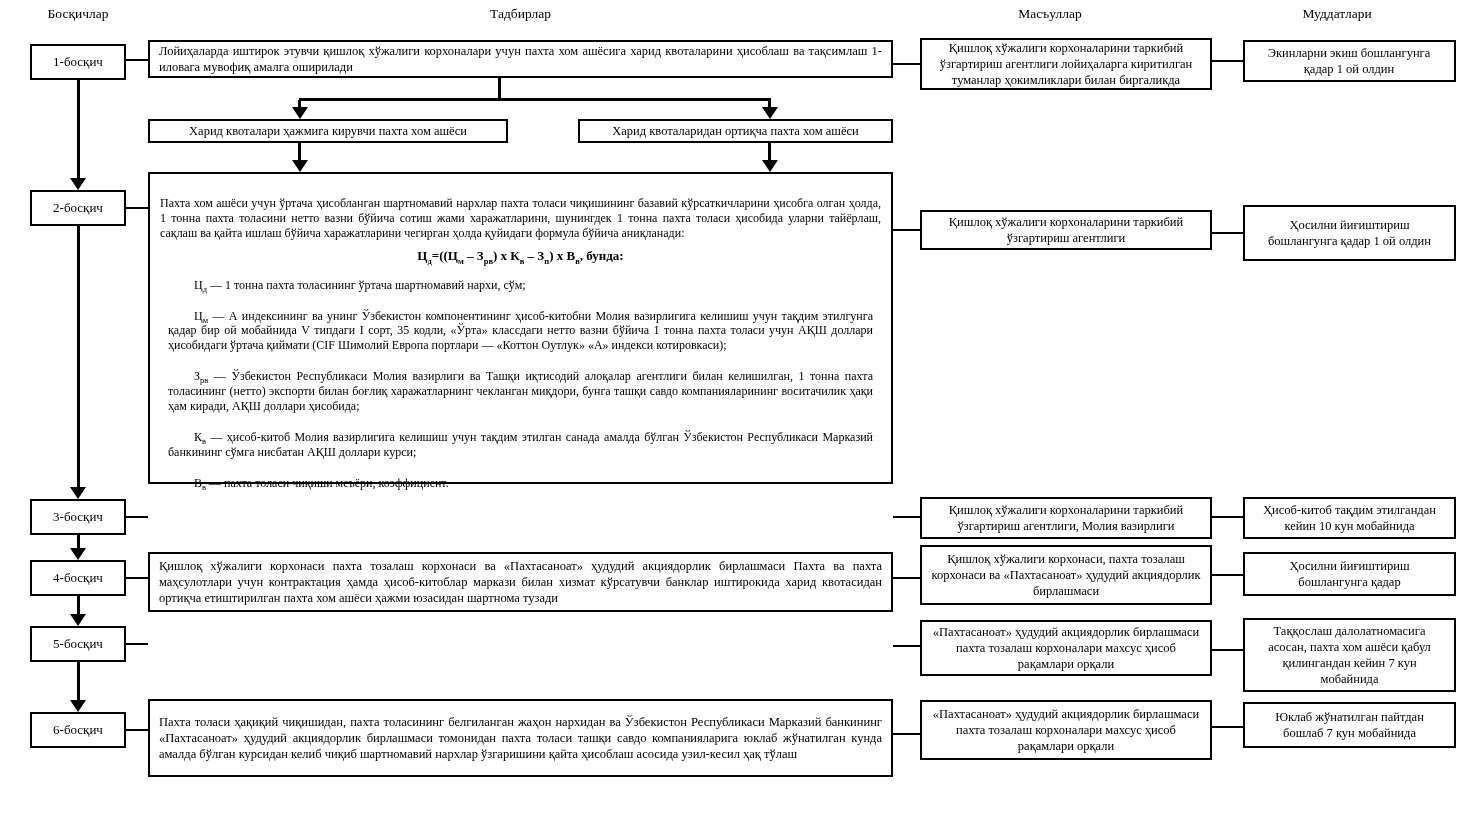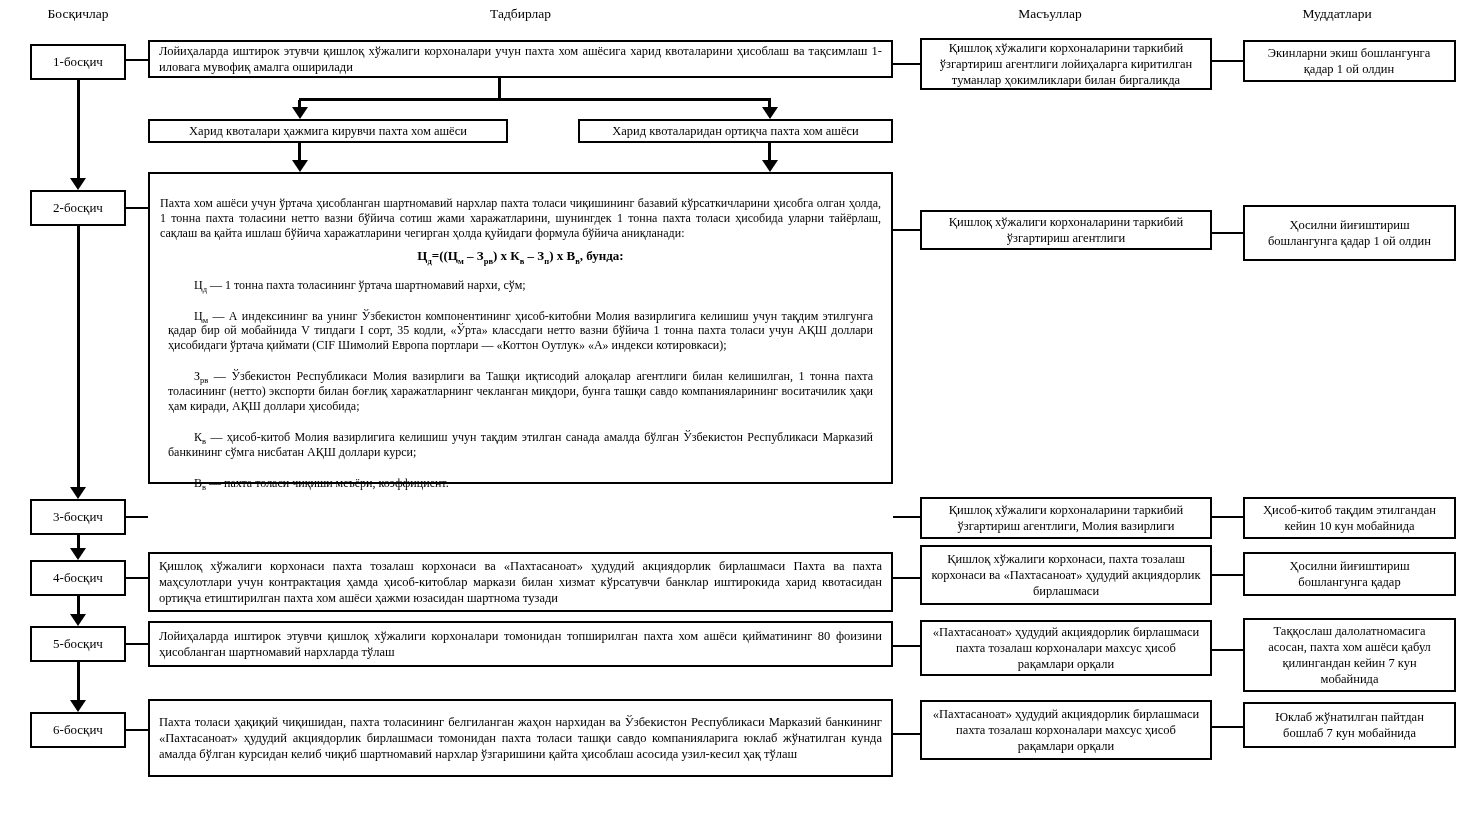--- a/index.html
+++ b/index.html
@@ -135,21 +135,20 @@
 
   <div class="box center stagebox" style="left:30px;top:560px;width:96px;height:36px;">4-босқич</div>
   <div class="box justify" style="left:148px;top:552px;width:745px;height:60px;">Қишлоқ хўжалиги корхонаси пахта тозалаш корхонаси ва «Пахтасаноат» ҳудудий акциядорлик бирлашмаси Пахта ва пахта маҳсулотлари учун контрактация ҳамда ҳисоб-китоблар маркази билан хизмат кўрсатувчи банклар иштирокида харид квотасидан ортиқча етиштирилган пахта хом ашёси ҳажми юзасидан шартнома тузади</div>
   <div class="box center" style="left:920px;top:545px;width:292px;height:60px;">Қишлоқ хўжалиги корхонаси, пахта тозалаш корхонаси ва «Пахтасаноат» ҳудудий акциядорлик бирлашмаси</div>
   <div class="box center" style="left:1243px;top:552px;width:213px;height:44px;">Ҳосилни йиғиштириш бошлангунга қадар</div>
   <div class="hline" style="left:126px;top:577px;width:22px;"></div>
   <div class="hline" style="left:893px;top:577px;width:27px;"></div>
   <div class="hline" style="left:1212px;top:574px;width:31px;"></div>
 
   <div class="box center stagebox" style="left:30px;top:626px;width:96px;height:36px;">5-босқич</div>
-  <div class="box justify" style="left:148px;top:621px;width:745px;height:46px;">Лойиҳаларда иштирок этувчи қишлоқ хўжалиги корхоналари томонидан топширилган пахта хом ашёси қийматининг 80 фоизини ҳисобланган шартномавий нархларда тўлаш</div>
   <div class="box center" style="left:920px;top:620px;width:292px;height:56px;">«Пахтасаноат» ҳудудий акциядорлик бирлашмаси пахта тозалаш корхоналари махсус ҳисоб рақамлари орқали</div>
   <div class="box center" style="left:1243px;top:618px;width:213px;height:74px;">Таққослаш далолатномасига асосан, пахта хом ашёси қабул қилингандан кейин 7 кун мобайнида</div>
   <div class="hline" style="left:126px;top:643px;width:22px;"></div>
   <div class="hline" style="left:893px;top:645px;width:27px;"></div>
   <div class="hline" style="left:1212px;top:649px;width:31px;"></div>
 
   <div class="box center stagebox" style="left:30px;top:712px;width:96px;height:36px;">6-босқич</div>
   <div class="box justify" style="left:148px;top:699px;width:745px;height:78px;">Пахта толаси ҳақиқий чиқишидан, пахта толасининг белгиланган жаҳон нархидан  ва Ўзбекистон Республикаси Марказий банкининг «Пахтасаноат» ҳудудий акциядорлик бирлашмаси томонидан пахта толаси ташқи савдо компанияларига юклаб жўнатилган кунда амалда бўлган курсидан келиб чиқиб шартномавий нархлар ўзгаришини қайта ҳисоблаш асосида узил-кесил  ҳақ тўлаш</div>
   <div class="box center" style="left:920px;top:700px;width:292px;height:60px;">«Пахтасаноат» ҳудудий акциядорлик бирлашмаси пахта тозалаш корхоналари махсус ҳисоб рақамлари орқали</div>
   <div class="box center" style="left:1243px;top:702px;width:213px;height:46px;">Юклаб жўнатилган пайтдан бошлаб 7 кун мобайнида</div>

